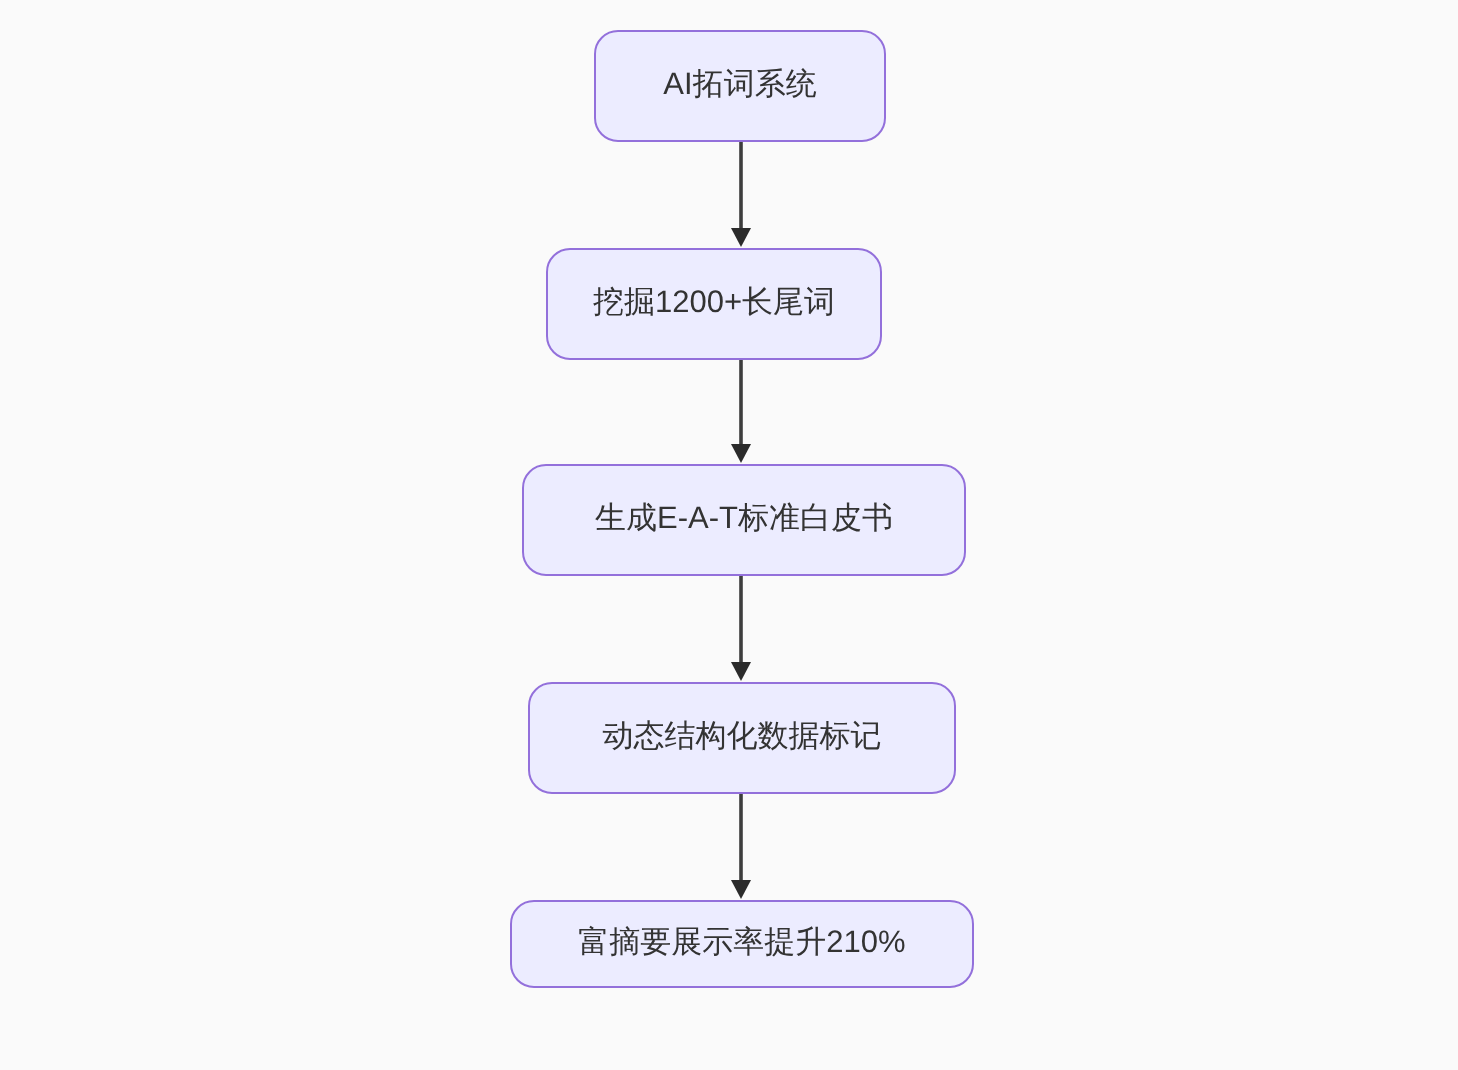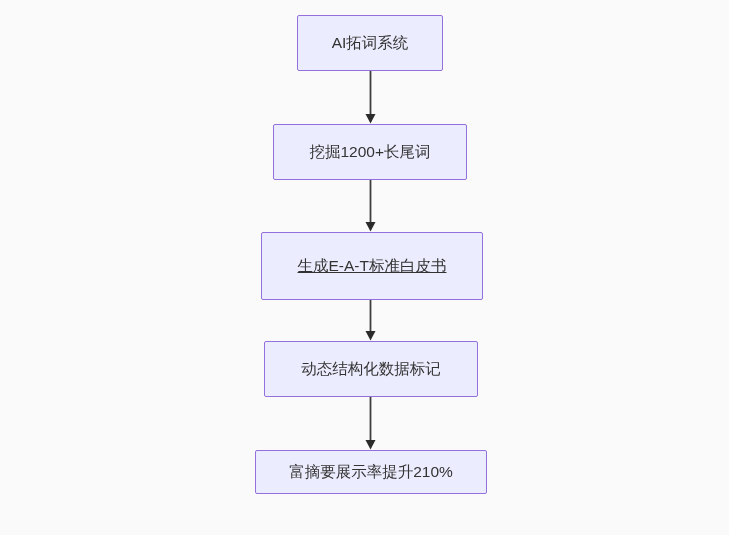--- a/index.html
+++ b/index.html
@@ -21,33 +21,33 @@
     top: 0;
     width: 729px;
     height: 535px;
     pointer-events: none;
   }
   .flow-node {
     position: absolute;
     box-sizing: border-box;
     background: #ECECFF;
     border: 1px solid #9370DB;
-    border-radius: 2px;
+    border-radius: 12px;
     color: #333333;
     font-size: 15.5px;
     display: flex;
     align-items: center;
     justify-content: center;
     text-align: center;
     white-space: nowrap;
     line-height: 1;
   }
   .node-0 { left: 297px; top: 15px;  width: 146px; height: 56px; }
-  .node-1 { left: 273px; top: 124px; width: 194px; height: 56px; }
-  .node-2 { left: 261px; top: 232px; width: 222px; height: 68px; text-decoration: underline; }
+  .node-1 { left: 273px; top: 124px; width: 168px; height: 56px; }
+  .node-2 { left: 261px; top: 232px; width: 222px; height: 56px; }
   .node-3 { left: 264px; top: 341px; width: 214px; height: 56px; }
   .node-4 { left: 255px; top: 450px; width: 232px; height: 44px; }
 </style>
 </head>
 <body>
 
 <div class="canvas">
 
   <svg class="edges-layer" width="729" height="535" viewBox="0 0 729 535" xmlns="http://www.w3.org/2000/svg">
     <g>

